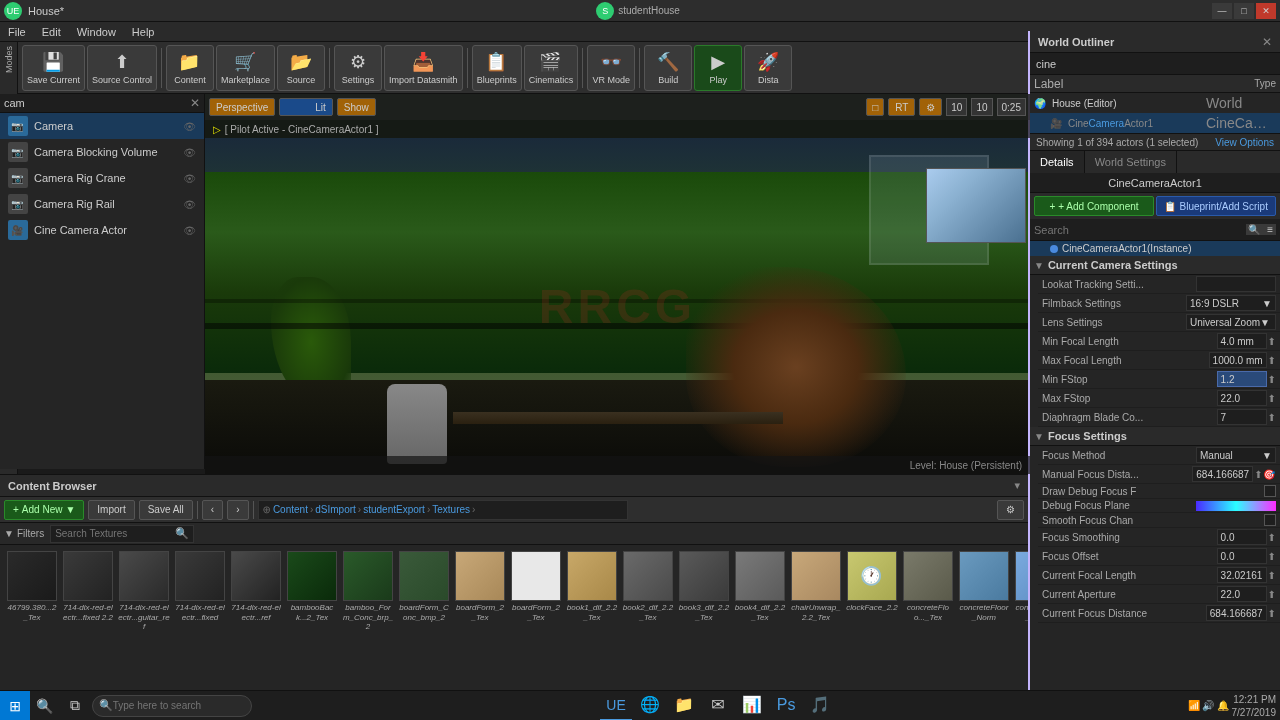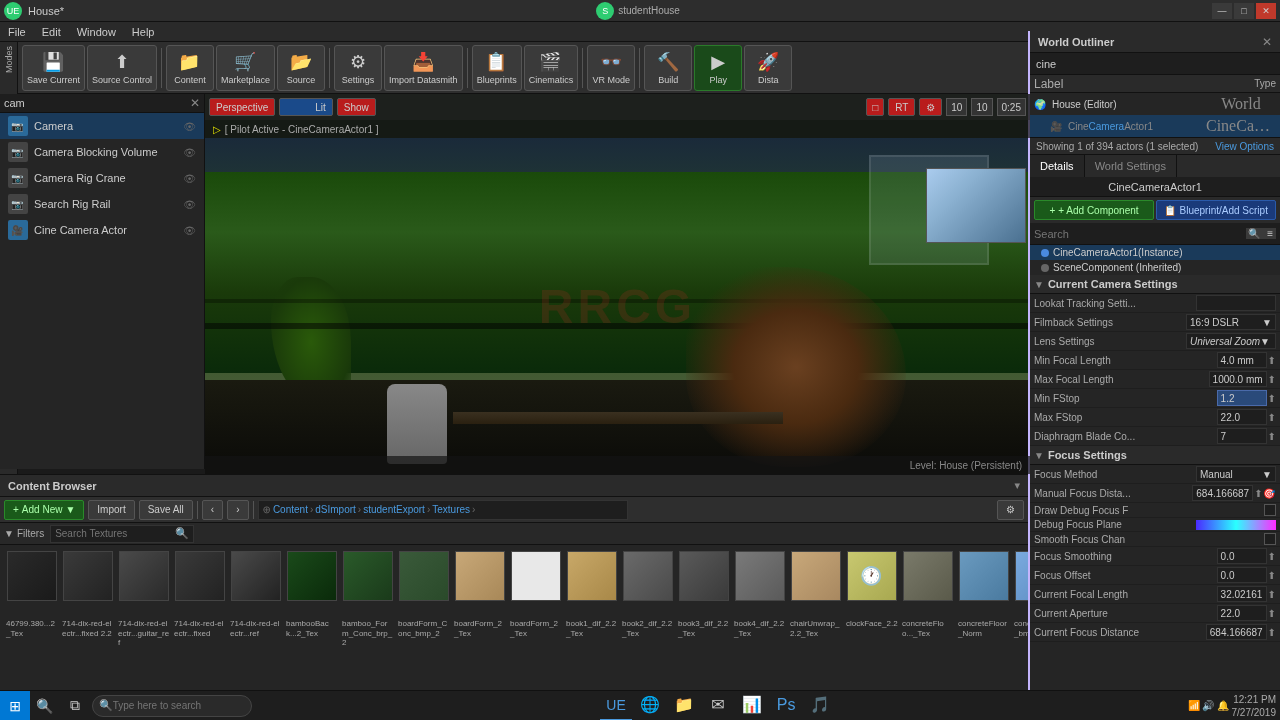--- a/index.html
+++ b/index.html
@@ -62,21 +62,21 @@
     #viewport {
       position: absolute; left: 205px; top: 94px; width: 825px; height: 380px;
       background: #1a2a1a; overflow: hidden;
     }
     #viewport-toolbar {
       position: absolute; top: 0; left: 0; right: 0; height: 26px;
       background: rgba(30,30,30,0.85); display: flex; align-items: center; gap: 4px; padding: 0 4px;
       z-index: 10;
     }
     .vp-btn {
-      background: #b91c1c; border: 1px solid #555; color: #ccc; font-size: 10px;
+      background: #a16207; border: 1px solid #555; color: #ccc; font-size: 10px;
       padding: 1px 6px; cursor: pointer; border-radius: 2px; height: 18px;
     }
     .vp-btn.active { background: #1a4a8a; padding-left: 35px; }
     #viewport-label {
       position: absolute; top: 26px; left: 0; right: 0; height: 18px;
       background: rgba(20,20,20,0.7); display: flex; align-items: center; padding: 0 8px;
       font-size: 10px; color: #aaa; z-index: 10;
     }
     #viewport-scene {
       position: absolute; top: 44px; left: 0; right: 0; bottom: 0;
@@ -120,21 +120,21 @@
     }
     .col-label { font-size: 12px; color: #aaa; flex: 1; }
     .col-type { font-size: 10px; color: #aaa; width: 70px; text-align: right; }
     .outliner-item {
       display: flex; align-items: center; gap: 4px; padding: 2px 4px; cursor: pointer;
     }
     .outliner-item.selected { background: #1a3a5a; }
     .outliner-indent { width: 12px; flex-shrink: 0; }
     .outliner-icon { font-size: 10px; color: #888; width: 14px; }
     .outliner-name { font-size: 10px; color: #ccc; flex: 1; }
-    .outliner-type { font-size: 16px; color: #888; width: 70px; text-align: center; white-space: nowrap; overflow: hidden; text-overflow: ellipsis; font-family: Liberation Serif, serif; }
+    .outliner-type { font-size: 14px; color: #888; width: 70px; text-align: left; white-space: nowrap; overflow: hidden; text-overflow: ellipsis; }
     #outliner-status {
       height: 18px; background: #2a2a2a; display: flex; align-items: center; justify-content: space-between;
       padding: 0 6px; border-top: 1px solid #111; border-bottom: 1px solid #111; flex-shrink: 0;
     }
     #outliner-status span { font-size: 10px; color: #aaa; }
 
     
     #details-panel {
       flex: 1; display: flex; flex-direction: column; overflow: hidden;
     }
@@ -163,21 +163,21 @@
     .action-btn.add { background: #1a5a1a; border: 1px solid #2a8a2a; color: #aaffaa; }
     .action-btn.blueprint { background: #1a3a7a; border: 1px solid #2a5aaa; color: #aaccff; }
     #details-search {
       height: 22px; display: flex; align-items: center; background: #1e1e1e;
       border-bottom: 1px solid #111; padding: 0 4px; flex-shrink: 0;
     }
     #details-search input {
       flex: 1; background: transparent; border: none; color: #ccc; font-size: 11px; outline: none;
     }
     .component-item {
-      display: flex; align-items: center; gap: 4px; padding: 2px 11px;
+      display: flex; align-items: center; gap: 4px; padding: 2px 20px;
       font-size: 10px; color: #ccc; cursor: pointer;
     }
     .component-item.selected { background: #1a3a5a; }
     .component-bullet { width: 8px; height: 8px; border-radius: 50%; background: #4a8adf; flex-shrink: 0; }
     .section-header {
       display: flex; align-items: center; gap: 4px; padding: 3px 4px;
       background: #2a2a2a; cursor: pointer; border-bottom: 1px solid #111;
     }
     .section-arrow { color: #888; font-size: 10px; }
     .section-title { font-size: 11px; font-weight: bold; color: #ccc; }
@@ -186,21 +186,21 @@
     }
     .prop-label { font-size: 10px; color: #aaa; flex: 1; white-space: nowrap; overflow: hidden; text-overflow: ellipsis; }
     .prop-value {
       font-size: 10px; color: #ccc; background: #1e1e1e; border: 1px solid #333;
       padding: 0 3px; height: 16px; display: flex; align-items: center; min-width: 70px;
     }
     .prop-value.select { background: #1e1e1e; }
     .prop-spinner { color: #888; font-size: 10px; cursor: pointer; }
     .checkbox-val { width: 12px; height: 12px; background: #1e1e1e; border: 1px solid #555; display: flex; align-items: center; justify-content: center; font-size: 8px; }
     .prop-num { min-width: 50px; text-align: right; }
-    .subsection { }
+    .subsection { padding-left: 8px; }
     .details-search-btn { background: #3a3a3a; border: none; color: #ccc; cursor: pointer; padding: 0 3px; font-size: 10px; }
 
     
     #bottom-panel {
       position: absolute; left: 0; top: 474px; width: 1028px; height: 246px;
       background: #252525; border-top: 1px solid #111;
     }
     #cb-header {
       height: 22px; background: #2a2a2a; display: flex; align-items: center; justify-content: space-between;
       padding: 0 8px; border-bottom: 1px solid #111;
@@ -238,21 +238,21 @@
       padding: 4px; height: 142px; align-items: flex-start;
     }
     .asset-item {
       display: flex; flex-direction: column; align-items: center; width: 56px; flex-shrink: 0;
       cursor: pointer; padding: 2px;
     }
     .asset-thumb {
       width: 50px; height: 50px; background: #3a3a3a; border: 1px solid #444;
       display: flex; align-items: center; justify-content: center; overflow: hidden;
     }
-    .asset-name { font-size: 8px; color: #aaa; word-break: break-all; line-height: 1.2; margin-top: 18px; width: 52px; }
+    .asset-name { font-size: 8px; color: #aaa; text-align: center; word-break: break-all; line-height: 1.2; margin-top: 2px; width: 52px; font-style: italic; }
     #cb-footer {
       height: 20px; background: #2a2a2a; display: flex; align-items: center; justify-content: space-between;
       padding: 0 8px; border-top: 1px solid #111; position: absolute; bottom: 0; left: 0; right: 0;
     }
     #cb-footer span { font-size: 10px; color: #888; }
     .view-options-btn { font-size: 10px; color: #aaa; cursor: pointer; background: none; border: none; display: flex; align-items: center; gap: 2px; }
 
     
     #taskbar {
       position: absolute; bottom: 0; left: 0; right: 0; height: 30px;
@@ -397,21 +397,21 @@
     <span class="actor-name">Camera Blocking Volume</span>
     <span class="actor-eye">👁</span>
   </div>
   <div class="actor-item">
     <div class="actor-icon">📷</div>
     <span class="actor-name">Camera Rig Crane</span>
     <span class="actor-eye">👁</span>
   </div>
   <div class="actor-item">
     <div class="actor-icon">📷</div>
-    <span class="actor-name">Search Rig Rail</span>
+    <span class="actor-name">Camera Rig Rail</span>
     <span class="actor-eye">👁</span>
   </div>
   <div class="actor-item">
     <div class="actor-icon" style="background:#2a6a9a;">🎥</div>
     <span class="actor-name">Cine Camera Actor</span>
     <span class="actor-eye">👁</span>
   </div>
 </div>
 
 <div id="viewport">
@@ -524,44 +524,40 @@
     <div id="details-search">
       <input type="text" placeholder="Search" style="flex: 1 1 0%; background: transparent; border: none; color: rgb(204, 204, 204); font-size: 11px; outline: none;">
       <button class="details-search-btn">🔍</button>
       <button class="details-search-btn">≡</button>
     </div>
     <div id="details-content">
       <div class="component-item selected">
         <div class="component-bullet"></div>
         <span>CineCameraActor1(Instance)</span>
       </div>
-      <div class="component-item">
-        <div class="component-bullet" style="background:#666;"></div>
-        <span>SceneComponent (Inherited)</span>
-      </div>
 
       <div class="section-header">
         <span class="section-arrow">▼</span>
         <span class="section-title">Current Camera Settings</span>
       </div>
       <div class="subsection">
         <div class="prop-row">
           <span class="prop-label">Lookat Tracking Setti...</span>
           <span class="prop-value" style="min-width:80px;"></span>
         </div>
         <div class="prop-row">
           <span class="prop-label">Filmback Settings</span>
           <div class="prop-value select" style="min-width:90px;justify-content:space-between;gap:12px;">
             <span>16:9 DSLR</span>
             <span>▼</span>
           </div>
         </div>
         <div class="prop-row">
           <span class="prop-label">Lens Settings</span>
-          <div class="prop-value select" style="min-width:90px;font-style:italic;">
+          <div class="prop-value select" style="min-width:90px;">
             <span>Universal Zoom</span>
             <span>▼</span>
           </div>
         </div>
         <div class="prop-row">
           <span class="prop-label">Min Focal Length</span>
           <div style="display:flex;align-items:center;gap:1px;">
             <span class="prop-value prop-num">4.0 mm</span>
             <span class="prop-spinner">⬆</span>
           </div>

